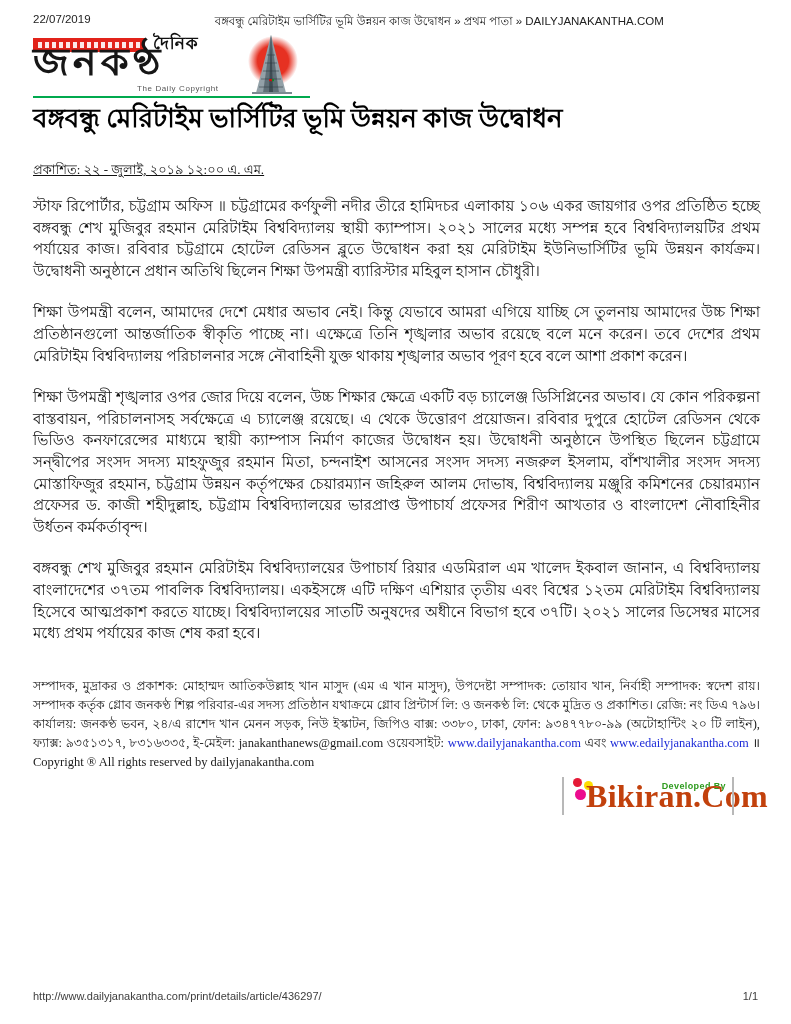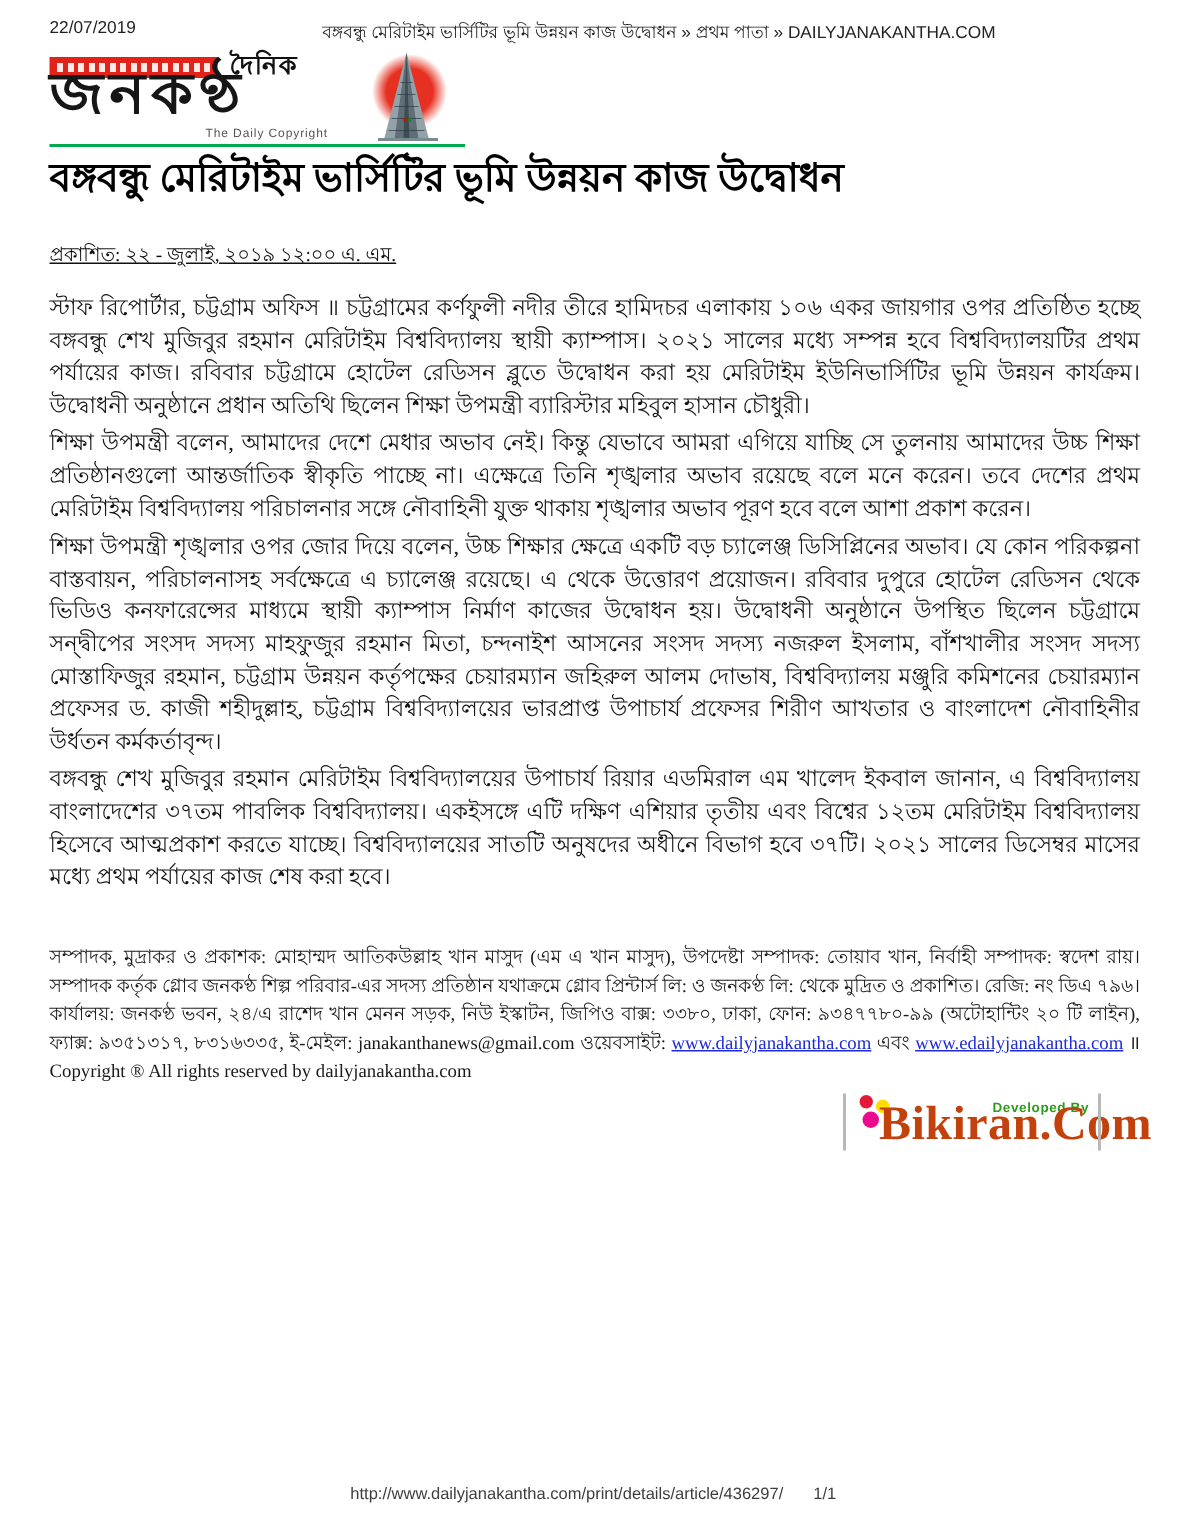--- a/index.html
+++ b/index.html
@@ -77,33 +77,32 @@
     position: absolute; top: 160px; left: 33px;
     font-size: 13px; color: #111; text-decoration: underline;
   }
   .article-body {
     position: absolute; top: 196px; left: 33px;
     width: 727px;
     font-size: 15px; line-height: 21.6px;
     text-align: justify;
   }
   .article-body p { margin: 0; }
-  .article-body p + p { margin-top: 4px; }
+  .article-body p + p { margin-top: 20px; }
 
   
   .imprint {
     margin-top: 32px !important;
     font-size: 12.5px;
     line-height: 19px;
     color: #1a1a1a;
     text-align: justify;
   }
   .imprint a {
     color: #1d2bd8;
-    text-decoration: underline;
     cursor: pointer;
   }
 
   
   .developer-row { display: flex; justify-content: flex-end; margin-top: 1px; padding-right: 26px; }
   .bikiran { position: relative; width: 172px; height: 46px; margin-left: 44px; }
   .bk-bar { position: absolute; top: 4px; width: 2px; height: 38px; background: #b8b8b8; }
   .bk-bar.left { left: 0; }
   .bk-bar.right { right: 0; }
   .bk-dot { position: absolute; border-radius: 50%; }
@@ -118,21 +117,21 @@
   }
   .bk-name {
     position: absolute; left: 24px; top: 13px;
     font-size: 32px; font-weight: bold;
     color: #c2410c; letter-spacing: .3px;
   }
 
   
   .print-footer {
     position: absolute; top: 990px; left: 33px; right: 33px;
-    display: flex; justify-content: center;
+    display: flex; justify-content: space-between;
     font-family: "Liberation Sans", "DejaVu Sans", sans-serif;
     font-size: 11px; color: #3d3d3d; gap: 20px;
   }
 </style>
 </head>
 <body>
 
 <div class="page">
 
   <div class="print-header">

